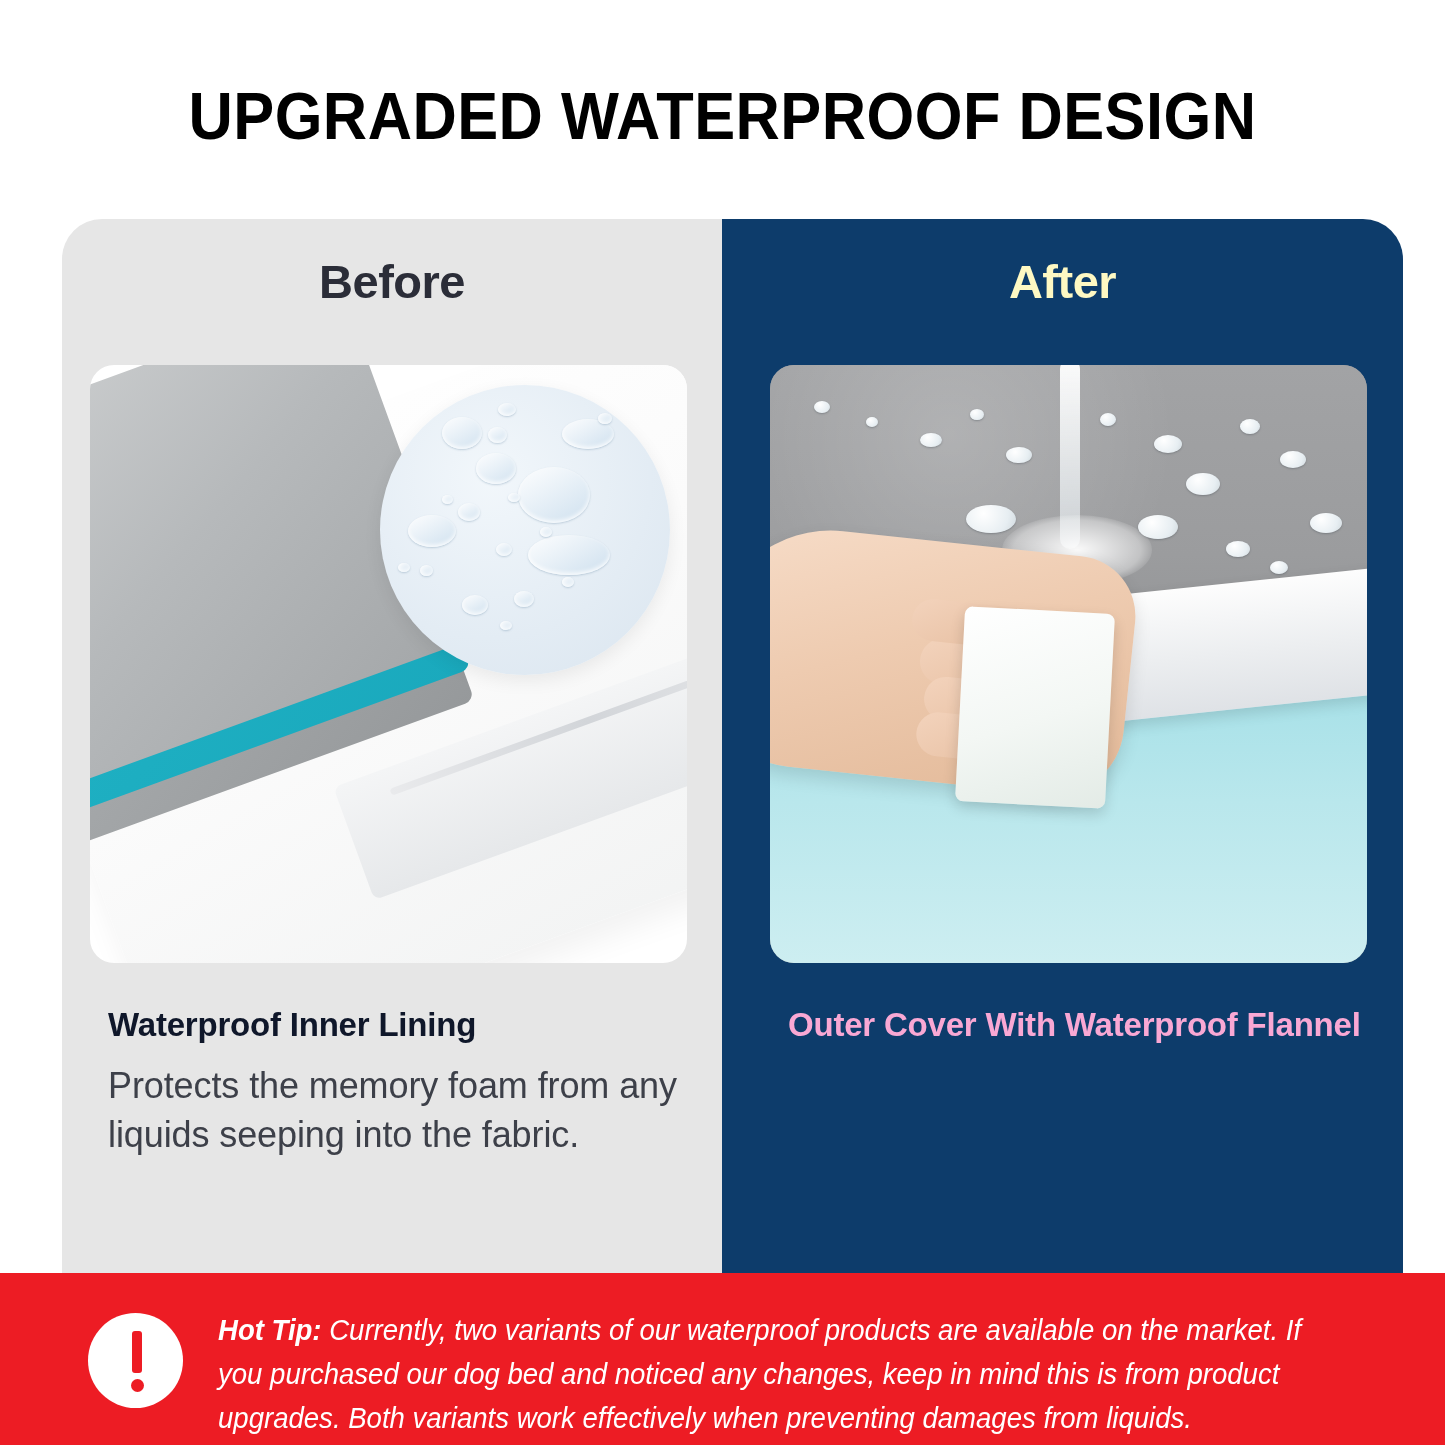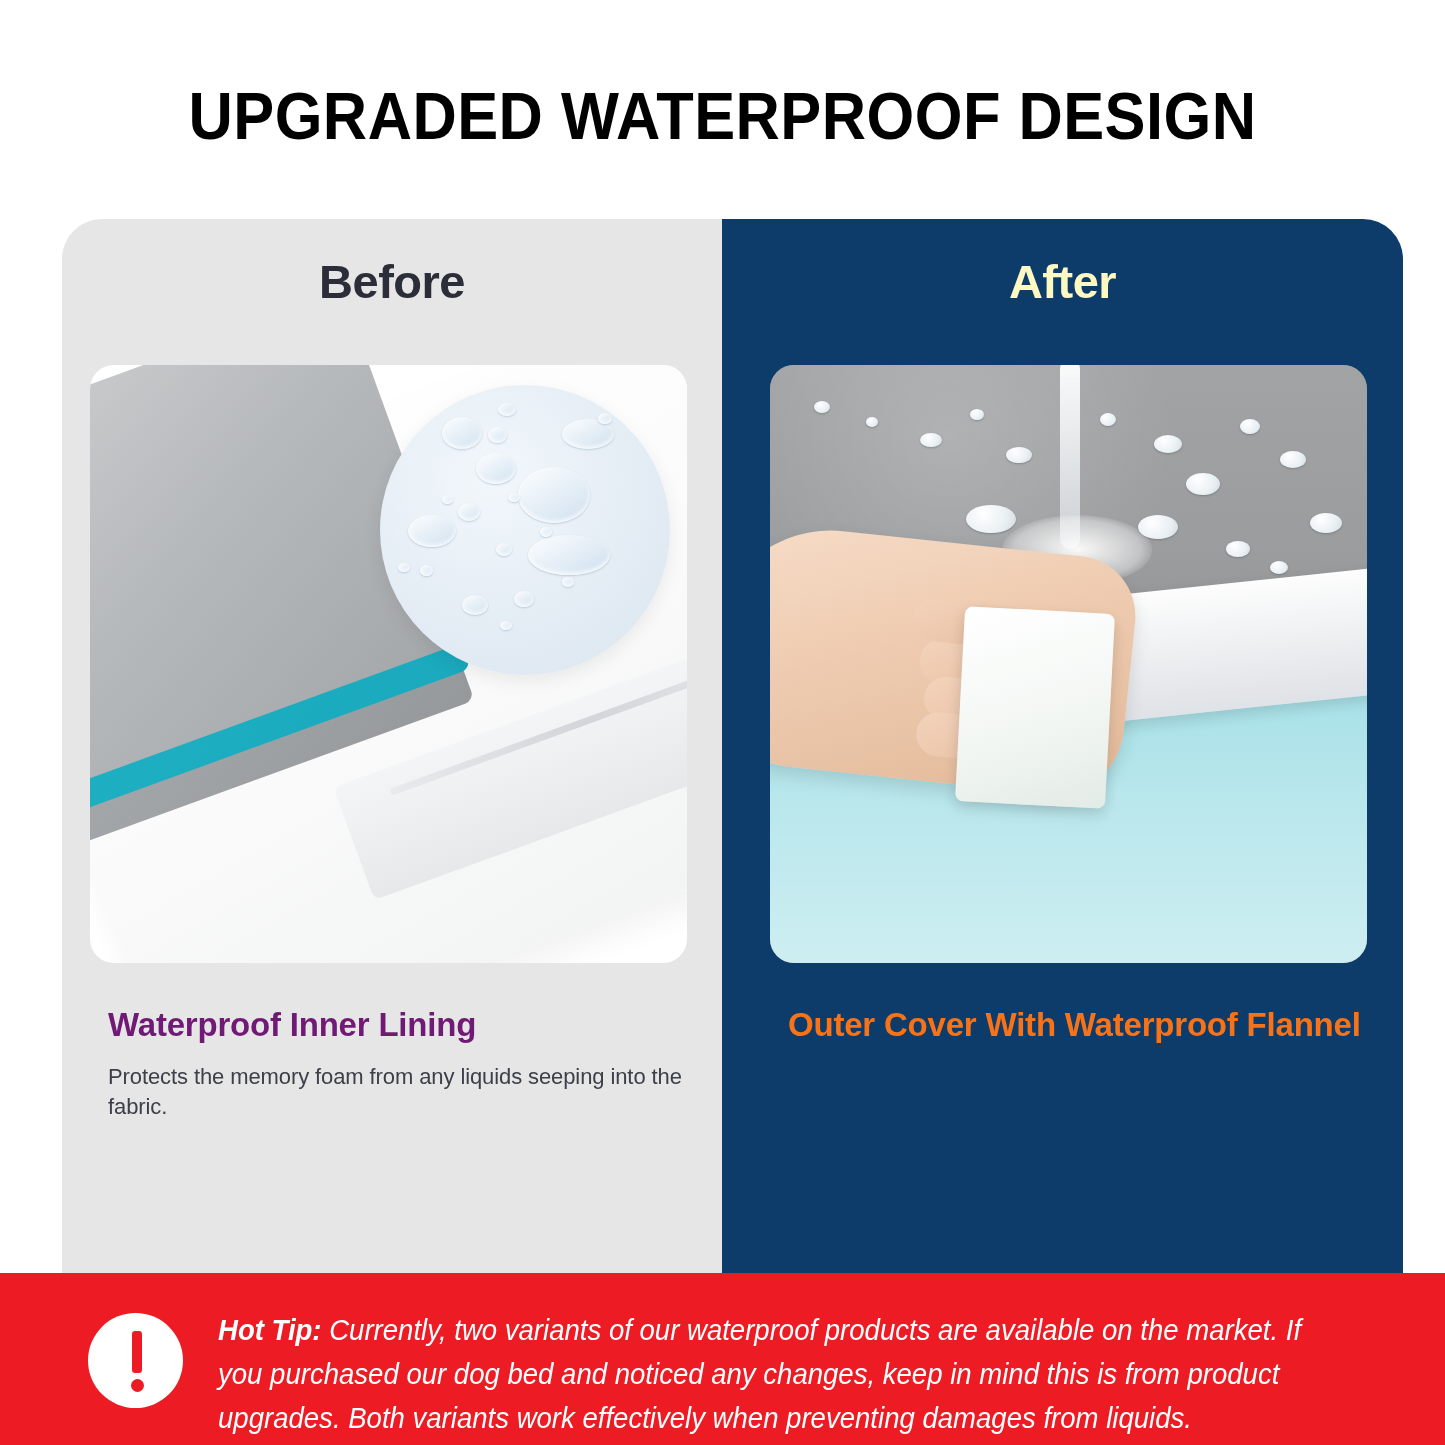--- a/index.html
+++ b/index.html
@@ -235,29 +235,29 @@
   .caption-after  { left: 66px; width: 590px; }
 
   .caption-title {
     font-size: 33px;
     font-weight: 700;
     line-height: 1.22;
     letter-spacing: -0.2px;
     margin-bottom: 17px;
   }
   .caption-body {
-    font-size: 22px;
+    font-size: 36px;
     font-weight: 400;
     line-height: 1.35;
     letter-spacing: -0.1px;
   }
-  .caption-before .caption-title { color: #701a75; }
+  .caption-before .caption-title { color: #0f172a; }
   .caption-before .caption-body  { color: #3d4049; }
   .caption-after .caption-title,
-  .caption-after .caption-body   { color: #f97316; }
+  .caption-after .caption-body   { color: #f9a8d4; }
 
   
   .hot-tip {
     position: absolute;
     left: 0; top: 1273px;
     width: 1445px; height: 172px;
     background: #ed1c24;
   }
   .tip-icon {
     position: absolute;

